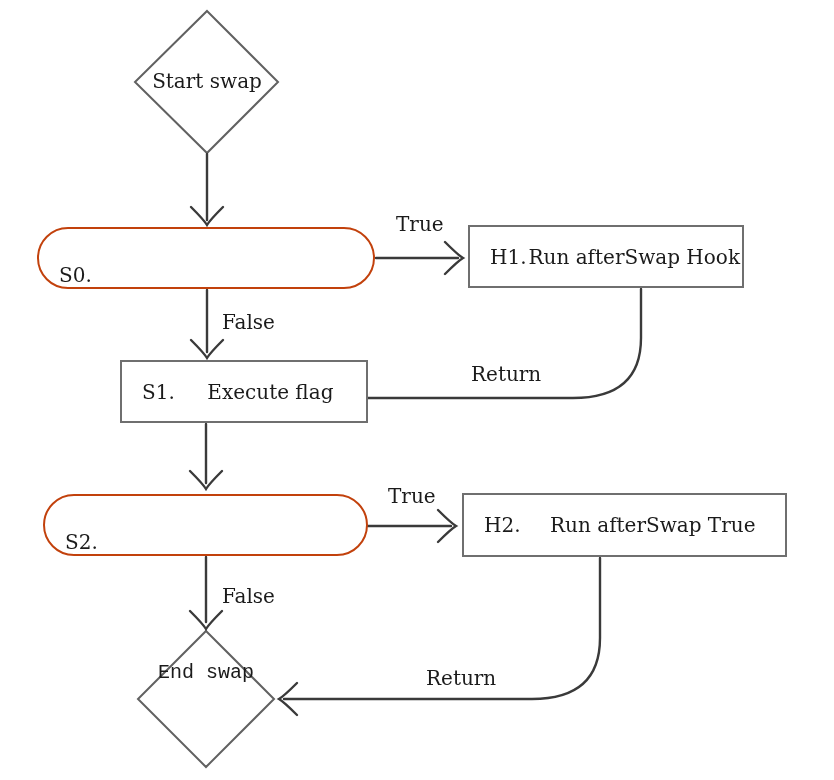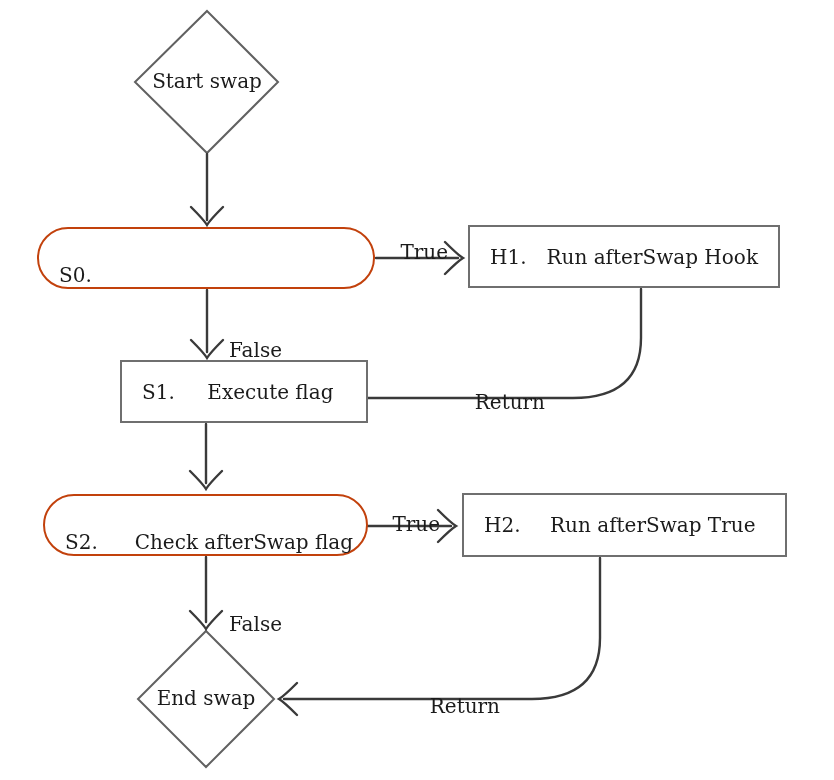--- a/index.html
+++ b/index.html
@@ -52,25 +52,24 @@
   }
   .diamond-label {
     position: absolute;
     text-align: center;
     font-size: 20px;
     z-index: 2;
     white-space: nowrap;
   }
   .edge-label {
     position: absolute;
-    text-align: right;
+    text-align: left;
     font-size: 20px;
     z-index: 2;
     white-space: nowrap;
-    margin-top: 28px;
   }
 </style>
 </head>
 <body>
 
 <div class="canvas">
 
   <svg class="layer" viewBox="0 0 834 780">
 
     <polygon points="207,11 278,82 207,153 135,82" fill="#ffffff" stroke="#616161" stroke-width="2"></polygon>
@@ -103,41 +102,40 @@
       <path d="M297,683 Q284,696 279,699 Q284,702 297,715"></path>
     </g>
   </svg>
 
   <div class="diamond-label" style="left:137px; top:69px; width:140px;">Start swap</div>
 
   <div class="node stadium" style="left:37px; top:227px; width:338px; height:62px;">
     <span class="nid">S0.</span>
   </div>
 
-  <div class="node rect" style="left:468px; top:225px; width:312px; height:63px;justify-content:flex-end;">
+  <div class="node rect" style="left:468px; top:225px; width:276px; height:63px;justify-content:flex-end;">
     <span class="nid">H1.</span>
     <span class="nlabel">Run afterSwap Hook</span>
   </div>
 
   <div class="node rect" style="left:82px; top:360px; width:248px; height:63px;margin-left:38px;">
     <span class="nid">S1.</span>
     <span class="nlabel">Execute flag</span>
   </div>
 
   <div class="node stadium" style="left:43px; top:494px; width:325px; height:62px;gap:24px;">
     <span class="nid">S2.</span>
-    <span class="nlabel">Check afterSwap flag</span>
   </div>
 
   <div class="node rect" style="left:462px; top:493px; width:325px; height:64px;">
     <span class="nid">H2.</span>
     <span class="nlabel">Run afterSwap True</span>
   </div>
 
-  <div class="diamond-label" style="left:136px; top:686px; width:140px;">End swap</div>
+  <div class="diamond-label" style="left:136px; top:661px; width:140px;font-family:Liberation Mono, monospace;">End swap</div>
 
   <div class="edge-label" style="left:396px; top:212px; width:52px;">True</div>
   <div class="edge-label" style="left:222px; top:310px; width:60px;">False</div>
   <div class="edge-label" style="left:471px; top:362px; width:74px;">Return</div>
   <div class="edge-label" style="left:388px; top:484px; width:52px;">True</div>
   <div class="edge-label" style="left:222px; top:584px; width:60px;">False</div>
   <div class="edge-label" style="left:426px; top:666px; width:74px;">Return</div>
 
 </div>
 

